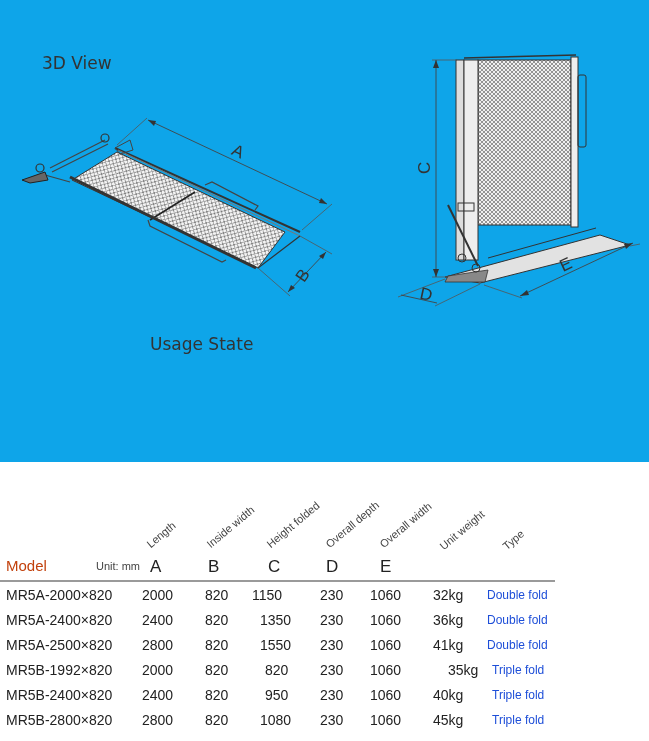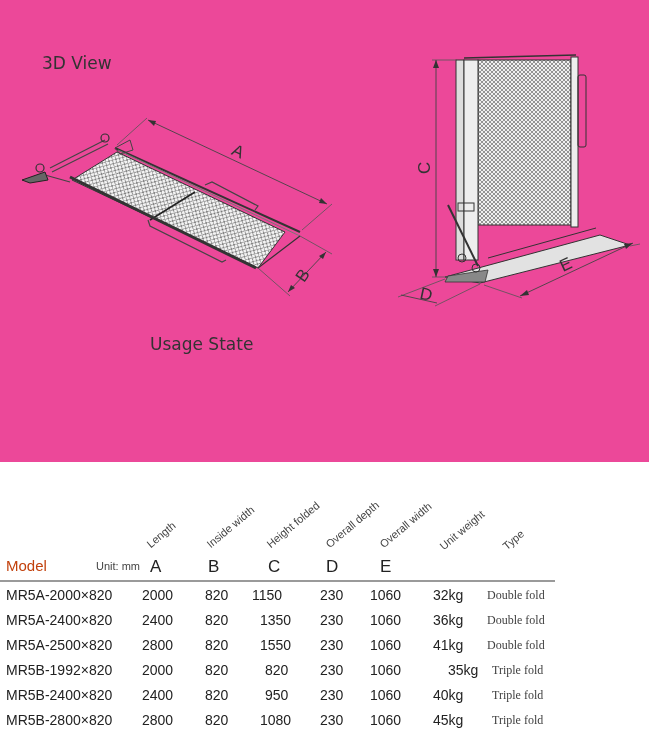--- a/index.html
+++ b/index.html
@@ -1,21 +1,21 @@
 <!DOCTYPE html>
 <html><head>
 <meta charset="utf-8">
 <style>
   html, body { margin: 0; padding: 0; }
   body {
     width: 649px; height: 741px; background: #ffffff; position: relative; overflow: hidden;
     font-family: "Liberation Sans", sans-serif; color: #333;
   }
   .panel {
-    position: absolute; left: 0; top: 0; width: 649px; height: 462px; background: #ec4899;
+    position: absolute; left: 0; top: 0; width: 649px; height: 462px; background: #0ea5e9;
   }
   .title-3d {
     position: absolute; left: 42px; top: 53px; font-size: 17px; color: #333;
     font-family: "DejaVu Sans", sans-serif;
   }
   .state-label {
     position: absolute; top: 334px; font-size: 17px; color: #333;
     font-family: "DejaVu Sans", sans-serif;
     margin-left: 40px;
   }
@@ -27,21 +27,21 @@
     position: absolute; font-size: 11px; color: #444; transform-origin: left bottom;
     transform: rotate(-40deg); white-space: nowrap;
   }
   .col-letter { position: absolute; top: 557px; font-size: 17px; color: #222; }
   .model-hdr { position: absolute; left: 6px; top: 557px; font-size: 15px; color: #c2410c; }
   .unit-hdr { position: absolute; left: 60px; top: 560px; font-size: 11px; color: #444; padding-left: 36px; }
   .divider { position: absolute; left: 0; top: 580px; width: 555px; height: 2px; background: #9a9a9a; }
   .row { position: absolute; left: 0; width: 649px; height: 25px; }
   .cell { position: absolute; top: 0; font-size: 14px; color: #222; }
   .cell.model { left: 6px; }
-  .cell.type { font-size: 12px; color: #404040; font-family: Liberation Serif, serif; }
+  .cell.type { font-size: 12px; color: #1d4ed8; font-family: Liberation Sans, sans-serif; }
 </style>
 </head>
 <body>
 
 <div class="panel">
   <div class="title-3d">3D View</div>
 
   <svg class="diagram" style="left:0;top:100px" width="345" height="220" viewBox="0 100 345 220">
     <defs>
       <pattern id="mesh" width="5" height="5" patternUnits="userSpaceOnUse" patternTransform="rotate(30)">

